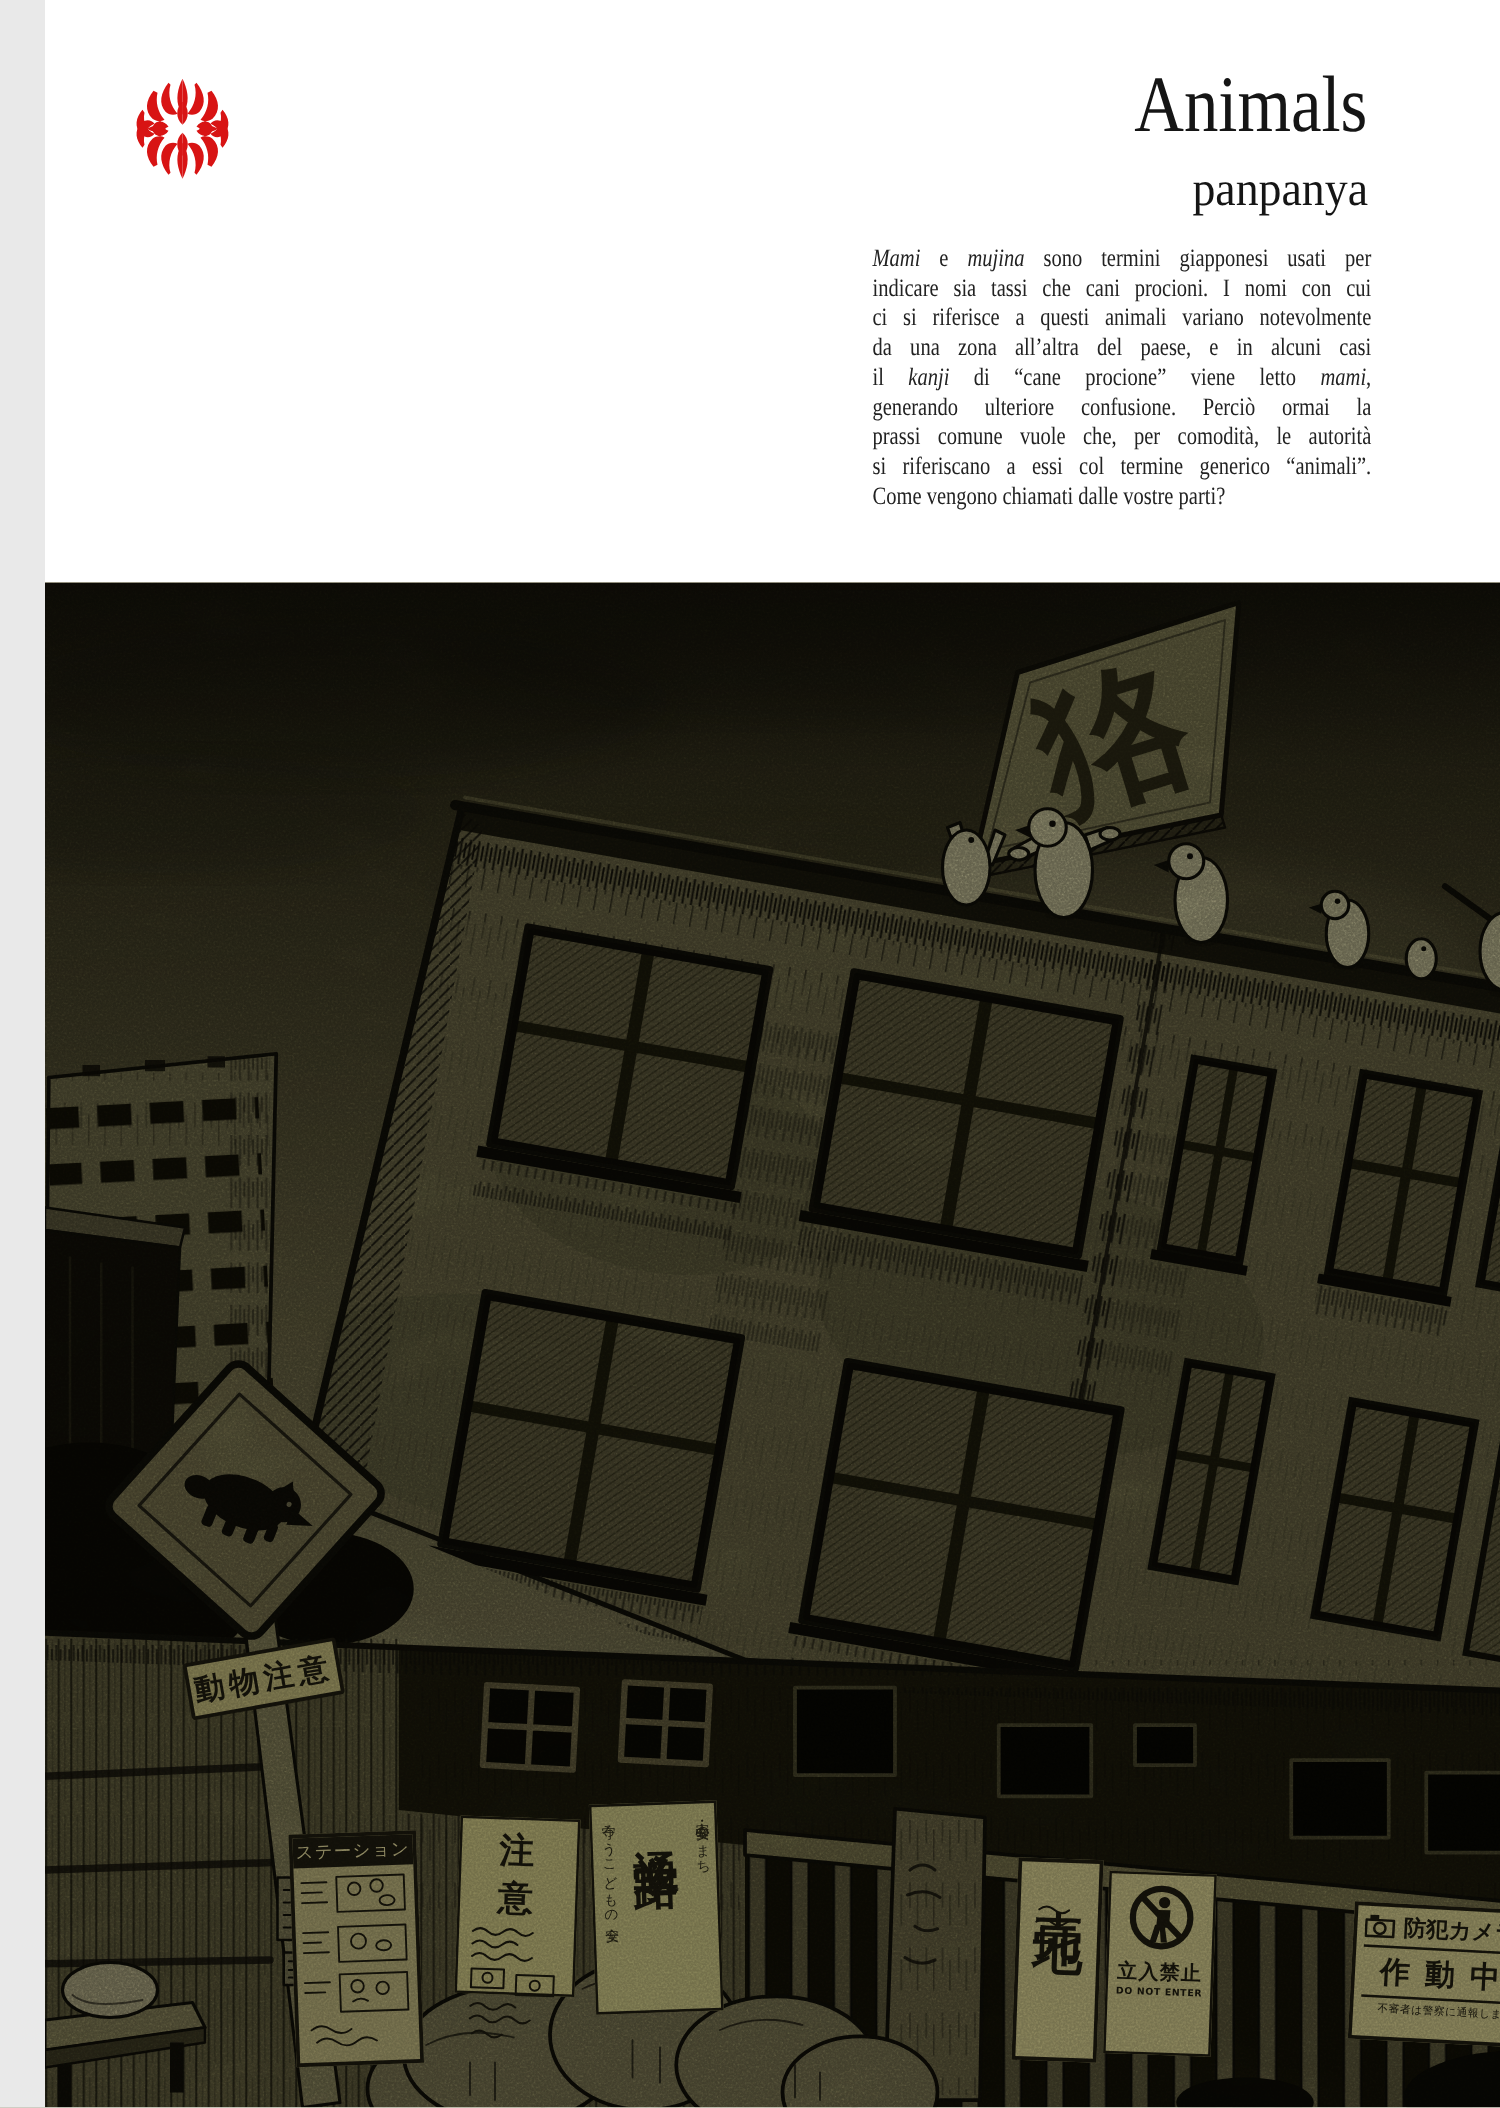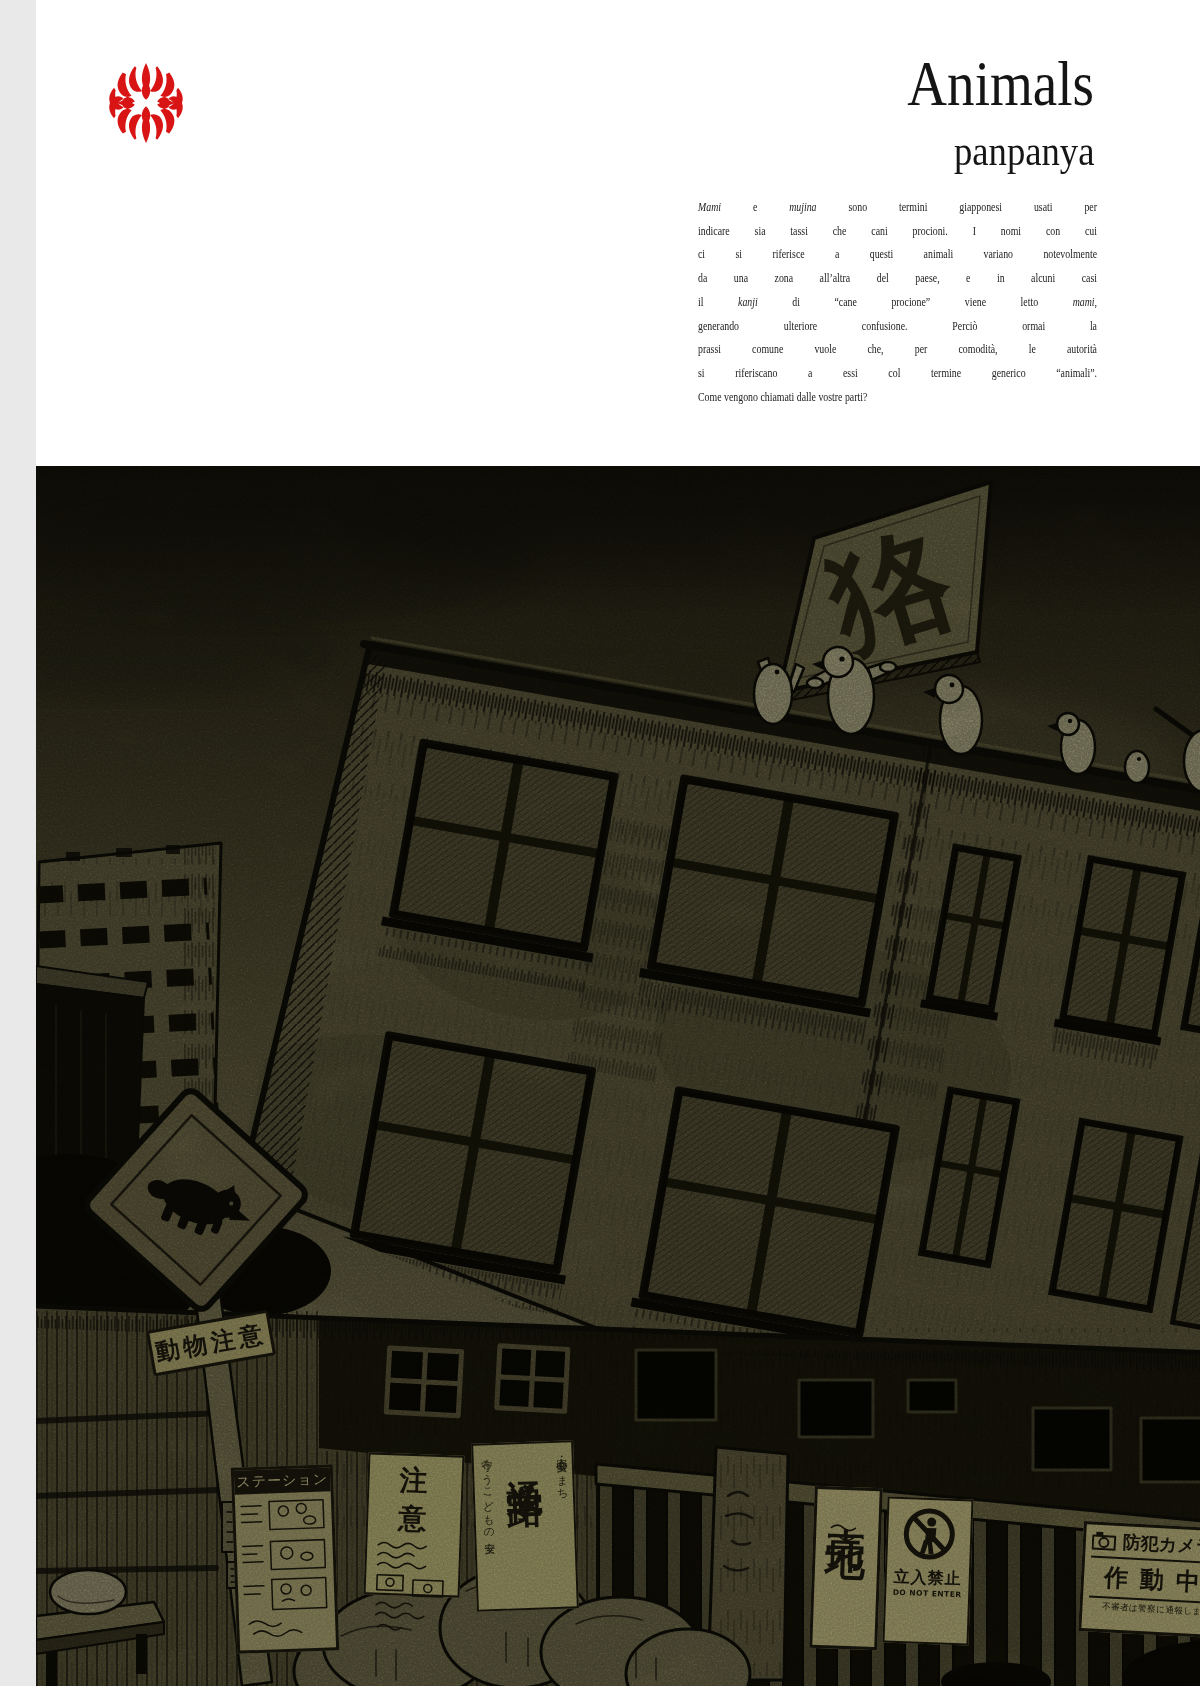--- a/index.html
+++ b/index.html
@@ -4,21 +4,21 @@
 <style>
   html,body{margin:0;padding:0;background:#e9e9e9;}
   .page{position:relative;width:1200px;height:1686px;background:#ffffff;overflow:hidden;
         font-family:"Liberation Serif","DejaVu Serif",serif;color:#1b1b1b;margin-left:36px;}
   
   .logo{position:absolute;left:70px;top:58px;width:80px;height:90px;}
   .title{position:absolute;right:142px;top:50px;margin:0;font-weight:400;font-size:64px;line-height:68px;
          transform:scaleX(.86);transform-origin:100% 0;letter-spacing:0;color:#151515;white-space:nowrap;}
   .author{position:absolute;right:142px;top:130px;font-size:39px;line-height:44px;color:#151515;
           transform:scaleX(.94);transform-origin:100% 0;white-space:nowrap;}
-  .intro{position:absolute;left:662px;top:196px;width:399px;font-size:12px;line-height:23.7px;color:#222;}
+  .intro{position:absolute;left:662px;top:196px;width:399px;font-size:20px;line-height:23.7px;color:#222;}
   .intro .l{width:486px;transform:scaleX(.821);transform-origin:0 0;
             text-align:justify;text-align-last:justify;white-space:nowrap;}
   .intro .l.last{text-align-last:left;}
   .intro i{font-style:italic;}
   
   .illo{position:absolute;left:0;top:466px;width:1200px;height:1220px;overflow:hidden;background:#7c7650;}
   .scene{position:absolute;left:0;top:0;}
   svg{stroke-linecap:round;stroke-linejoin:round;}
   
   .sg{position:absolute;box-sizing:border-box;color:#17150c;font-family:"DejaVu Sans",sans-serif;z-index:3;}

